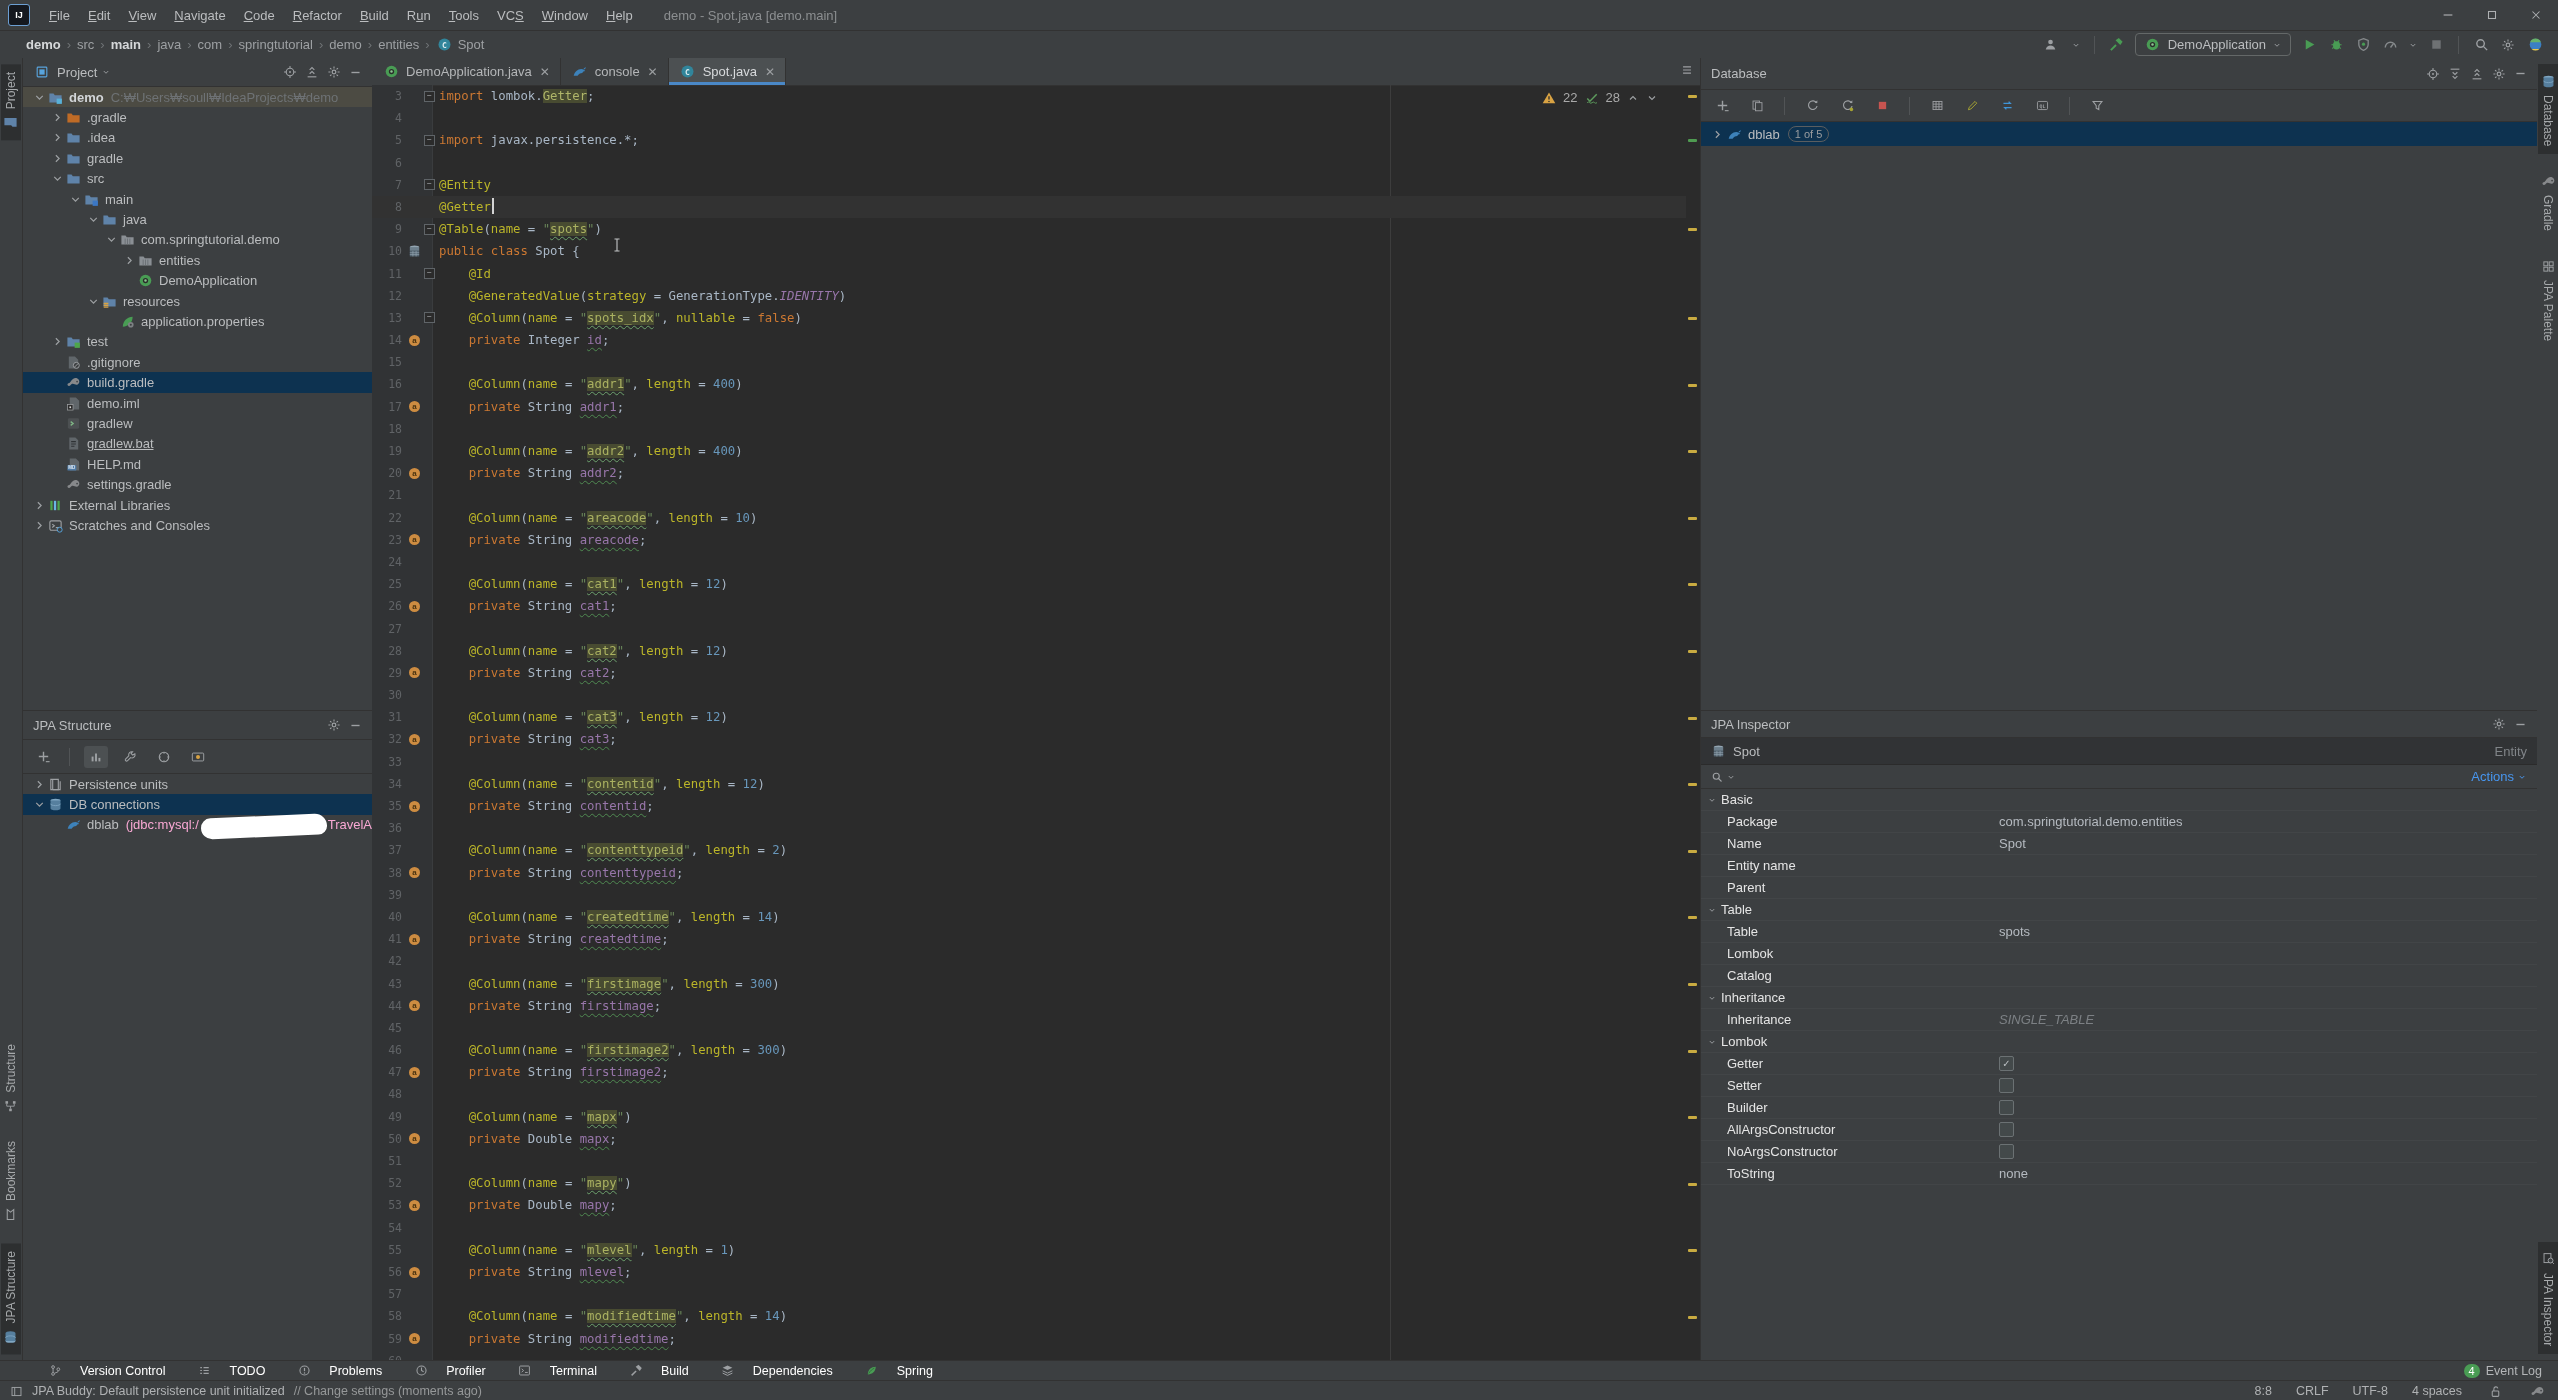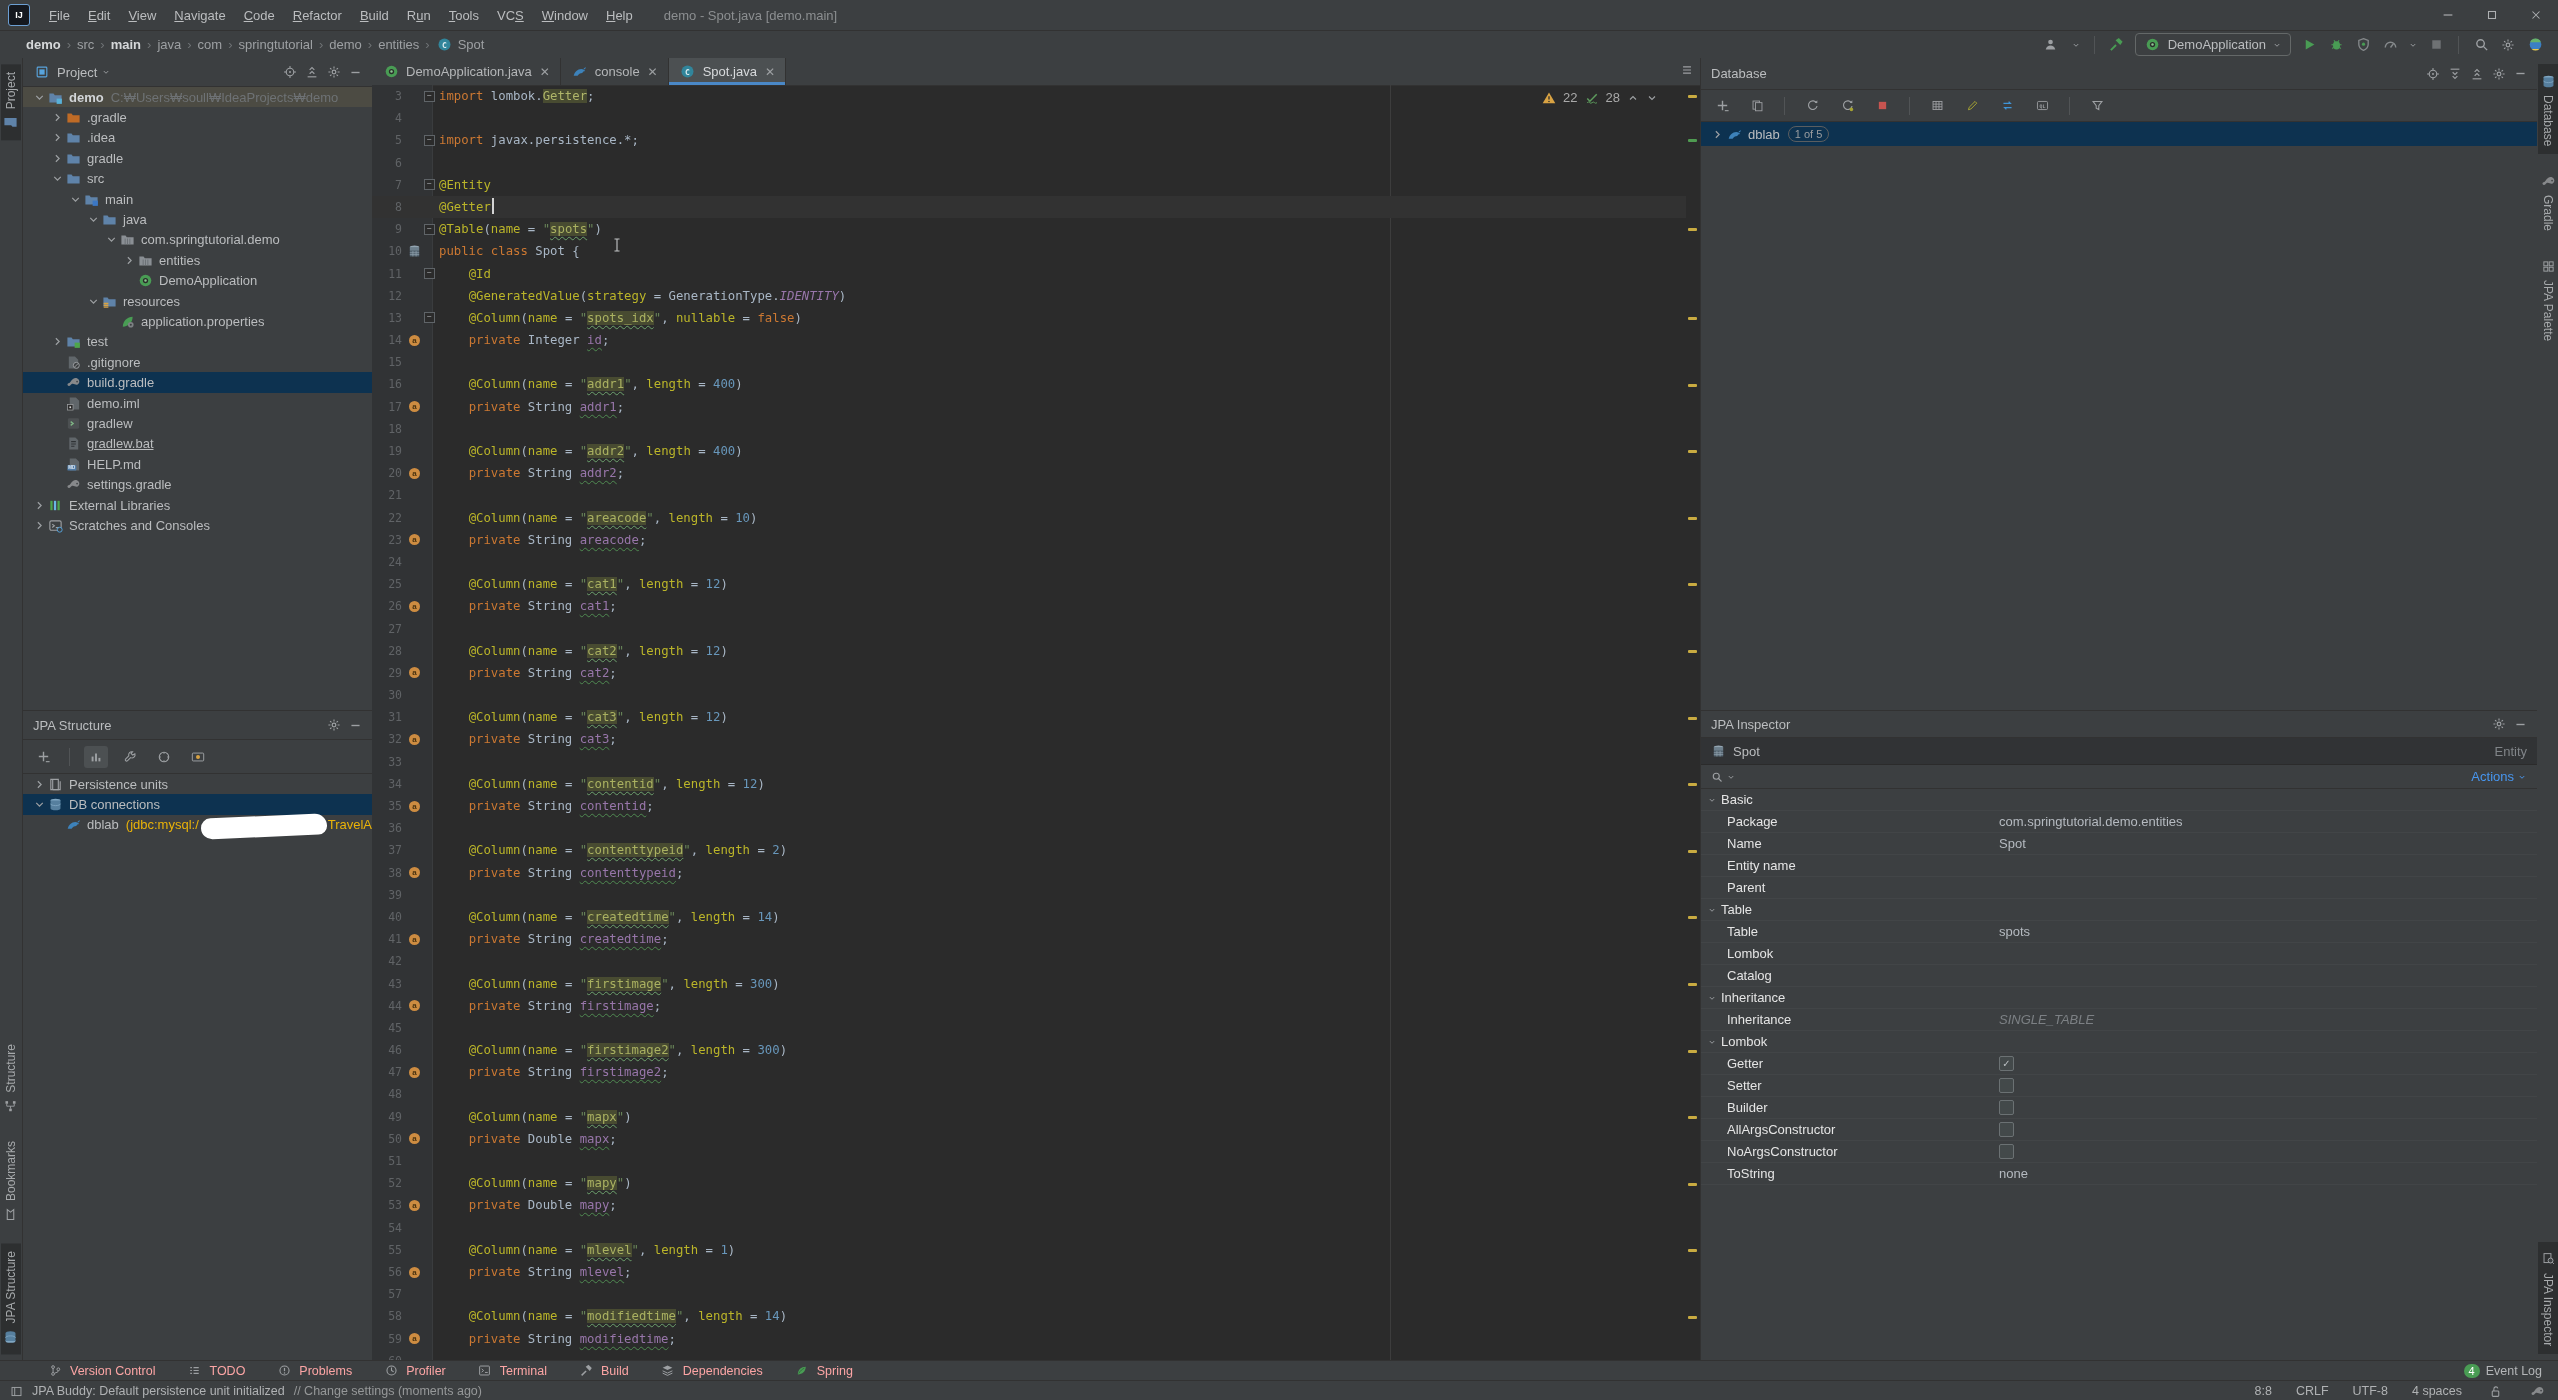--- a/index.html
+++ b/index.html
@@ -53,21 +53,21 @@
   .project{left:23px;top:58px;width:349px;height:652px;border-right:1px solid #323232}
   .project .panel-hd{height:28px}
   .tree{font-size:13px}
   .trow{display:flex;align-items:center;height:20.4px;white-space:nowrap}
   .trow .chev{width:16px;display:flex;justify-content:center;flex:0 0 16px}
   .trow .ico{width:17px;height:17px;margin-right:5px}
   .trow.sel{background:#0d3250}
   .trow.tint{background:rgba(96,92,70,.45)}
   .tlabel.bold{font-weight:bold;color:#d2d5d8}
   .tpath{color:#6e7275;margin-left:7px}
-  .tdetail{color:#eab308;margin-left:7px}
+  .tdetail{color:#f9a8d4;margin-left:7px}
   .badge{border:1px solid #5b5e60;border-radius:8px;color:#9a9da0;font-size:11px;padding:0 6px;margin-left:8px;line-height:14px}
 
   
   .jpastruct{left:23px;top:710px;width:349px;height:650px;border-top:1px solid #323232;border-right:1px solid #323232}
   .jpastruct .panel-hd{height:28px}
   .mini-toolbar{height:33px;display:flex;align-items:center;gap:10px;padding:0 8px;border-bottom:1px solid #323232}
   .tb-btn{width:24px;height:22px;display:flex;align-items:center;justify-content:center;border-radius:3px}
   .tb-btn.toggled{background:#4c5052}
   .redact-blob{display:inline-block;width:142px;height:17px;background:#ffffff;border-radius:9px 12px 8px 11px;
                transform:rotate(-2.5deg);margin:0 -4px -4px 4px;box-shadow:0 0 0 2px #fff}
@@ -120,21 +120,21 @@
   .irow.section .ilabel{padding-left:6px;display:flex;align-items:center;gap:4px}
   .irow .ival{color:#b5bac0;white-space:nowrap}
   .ival.em{font-style:italic;color:#7c8084}
   .cbox{width:13px;height:13px;border:1px solid #6b7173;background:#43494a;border-radius:2px;
         display:flex;align-items:center;justify-content:center;color:#b9bec1;font-size:10px}
 
   
   .bottombar{position:absolute;left:0;top:1360px;width:2558px;height:19px;background:#3c3f41;border-top:1px solid #323232;
              display:flex;align-items:center;font-size:12.5px}
   .bb-items{display:flex;align-items:center;gap:30px;margin-left:46px}
-  .bb-item{display:flex;align-items:center;gap:6px;color:#fca5a5}
+  .bb-item{display:flex;align-items:center;gap:16px;color:#ffffff}
   .eventlog{margin-left:auto;margin-right:16px;display:flex;align-items:center;gap:6px;color:#b4b6b8}
   .evbadge{background:#499c54;color:#fff;border-radius:8px;font-size:11px;padding:0 5px;line-height:14px}
   .statusbar{position:absolute;left:0;top:1380px;width:2558px;height:20px;background:#3c3f41;border-top:1px solid #323232;
              display:flex;align-items:center;font-size:12.5px;color:#b0b2b4}
   .sb-left{display:flex;align-items:center;gap:9px;margin-left:10px}
   .sb-link{color:#969899}
   .sb-right{margin-left:auto;display:flex;align-items:center;gap:24px;margin-right:12px;color:#b0b2b4}
 </style>
 </head>
 <body>

